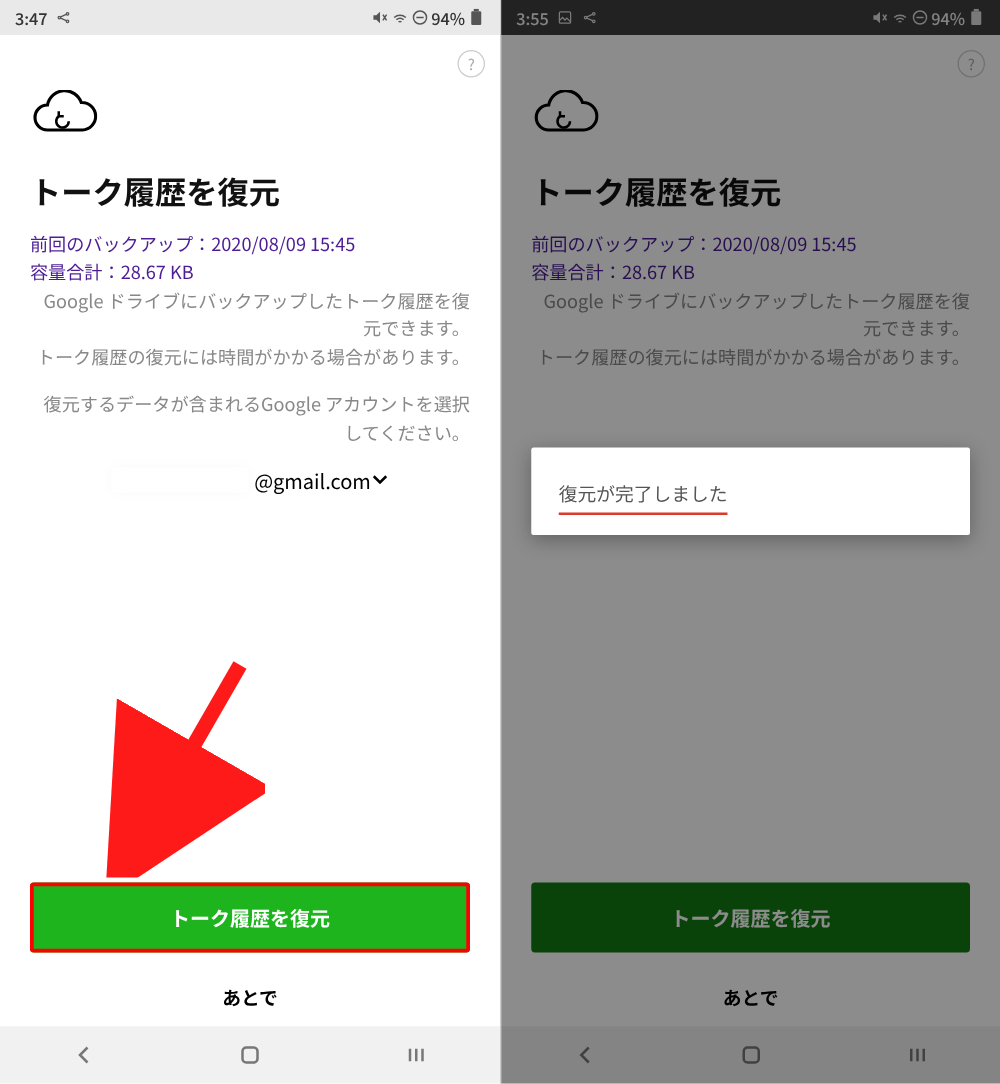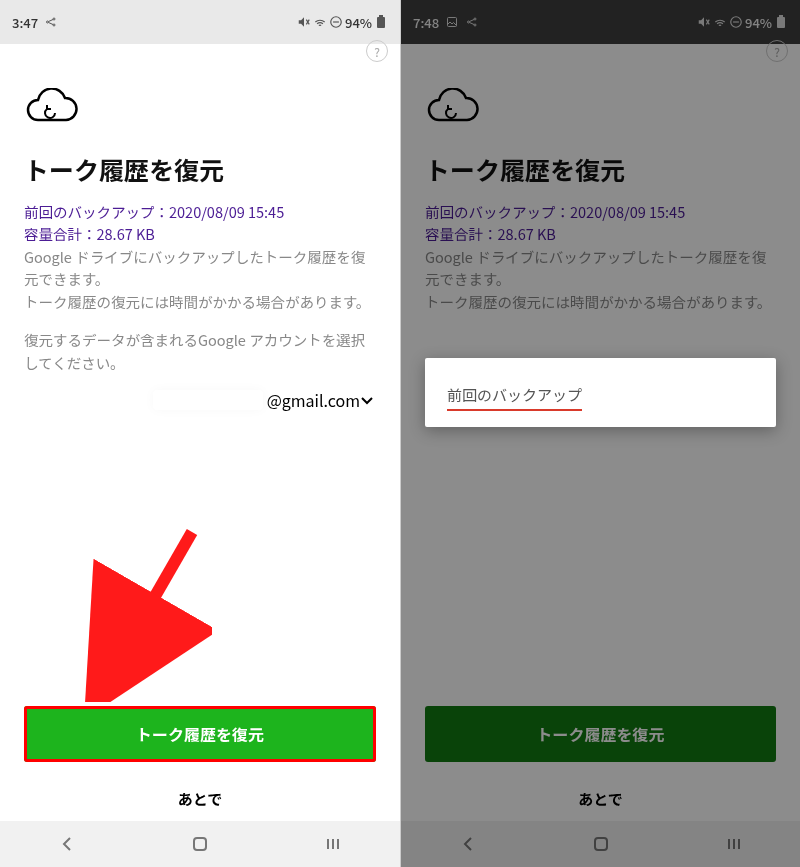--- a/index.html
+++ b/index.html
@@ -1,29 +1,29 @@
 <!DOCTYPE html>
 <html><head>
 <meta charset="utf-8">
 <style>
   * { margin:0; padding:0; box-sizing:border-box; font-family:-apple-system,"Hiragino Sans","Noto Sans JP",sans-serif; }
   body { width:800px; height:867px; display:flex; background:#fff; }
   .pane { width:400px; height:867px; position:relative; display:flex; flex-direction:column; }
-  .status-bar { height:44px; background:#e9e9e9; display:flex; align-items:center; justify-content:space-between; padding:0 12px; font-size:13px; color:#333; font-weight:500; }
+  .status-bar { height:28px; background:#e9e9e9; display:flex; align-items:center; justify-content:space-between; padding:0 12px; font-size:13px; color:#333; font-weight:500; }
   .status-left { display:flex; align-items:center; gap:6px; }
   .status-right { display:flex; align-items:center; gap:2px; }
   .status-ico { width:14px; height:14px; display:inline-flex; align-items:center; justify-content:center; }
   .content { flex:1; background:#fff; padding:28px 24px 0 24px; display:flex; flex-direction:column; overflow:hidden; }
   .help-btn { position:absolute; top:40px; right:12px; width:22px; height:22px; border-radius:50%; border:1px solid #ccc; display:flex; align-items:center; justify-content:center; font-size:12px; color:#aaa; }
   .cloud-icon { margin:16px 0 18px 0; }
   h1 { font-size:25px; font-weight:700; color:#111; margin-bottom:14px; }
   .meta { font-size:14.5px; color:#4c1d95; line-height:1.55; }
-  .desc { font-size:14.5px; color:#888; line-height:1.55; }
+  .desc { font-size:14.5px; color:#888; line-height:1.55;text-align:right; }
   .spacer { height:16px; }
-  .acct-row { display:flex; align-items:center; justify-content:flex-end; margin-top:8px; padding:6px 2px; }
+  .acct-row { display:flex; align-items:center; justify-content:center; margin-top:8px; padding:6px 2px; }
   .acct-left { display:flex; align-items:center; gap:4px; }
   .redact { width:110px; height:20px; background:#fff; border-radius:4px; box-shadow:0 0 12px rgba(0,0,0,0.03); }
   .email { font-size:16px; color:#000; }
   .caret { font-size:14px; color:#000; font-weight:600; }
   .push { flex:1; }
   .primary-btn { background:#1db41d; color:#fff; font-weight:700; font-size:16px; text-align:center; padding:16px 0; border-radius:3px; margin:0 0 16px 0; }
   .primary-btn.highlight { outline:3px solid #ff0000; outline-offset:-3px; }
   .later { text-align:center; font-size:15px; font-weight:700; color:#000; padding:10px 0 12px 0; }
   .nav-bar { height:46px; background:#f1f1f1; display:flex; align-items:center; justify-content:space-around; }
   .nav-btn { width:40px; height:28px; display:flex; align-items:center; justify-content:center; color:#555; }
@@ -154,21 +154,21 @@
           <path d="M0 0L12 6L0 12z" fill="#ff1a1a"></path>
         </marker>
       </defs>
     <line x1="120" y1="10" x2="48" y2="135" stroke="#ff1a1a" stroke-width="12" marker-end="url(#ah)"></line>
   </svg>
 </div>
 
 <div class="pane right">
   <div class="status-bar">
     <div class="status-left">
-      <span>7:48</span>
+      <span>3:55</span>
       <span class="status-ico">
         <svg width="12" height="12" viewBox="0 0 24 24" fill="none" stroke="#ddd" stroke-width="2">
             <rect x="3" y="3" width="18" height="18" rx="2"></rect>
             <path d="M3 17l5-5 4 4 3-3 6 6"></path>
           </svg>
       </span>
       <span class="status-ico">
         <svg width="12" height="12" viewBox="0 0 24 24" fill="none" stroke="#ddd" stroke-width="2">
             <circle cx="5" cy="12" r="2"></circle>
             <circle cx="18" cy="6" r="2"></circle>
@@ -252,15 +252,15 @@
     </div>
     <div class="nav-btn">
       <svg width="18" height="14" viewBox="0 0 18 14" fill="none" stroke="#777" stroke-width="2">
           <path d="M4 2v10M9 2v10M14 2v10"></path>
         </svg>
     </div>
   </div>
 
   <div class="dim"></div>
   <div class="dialog">
-    <span class="dialog-msg">前回のバックアップ</span>
+    <span class="dialog-msg">復元が完了しました</span>
   </div>
 </div>
 
 </body></html>

